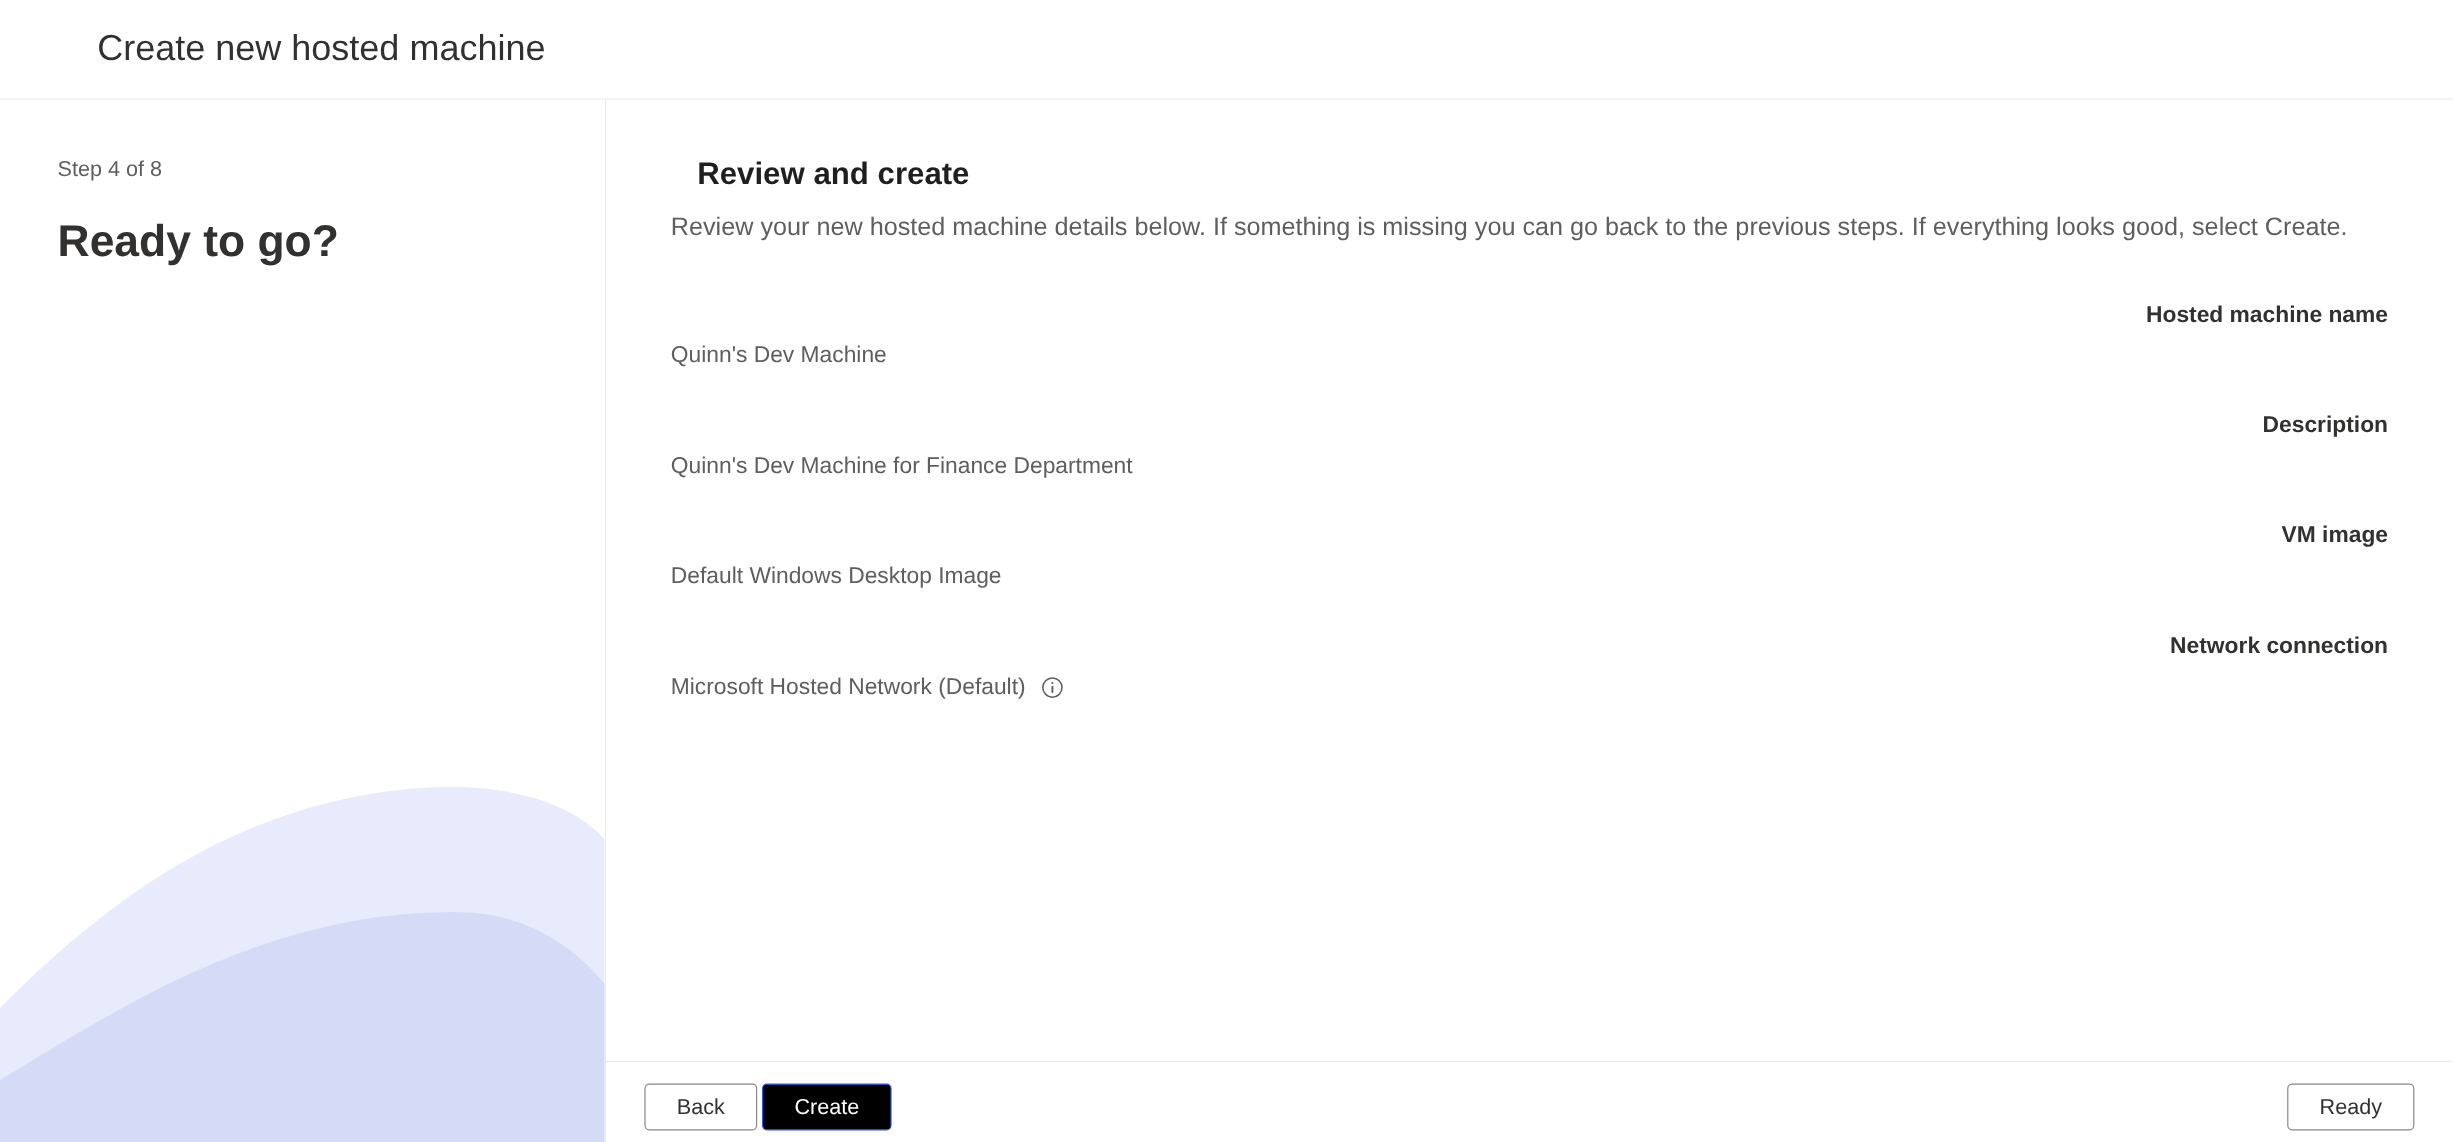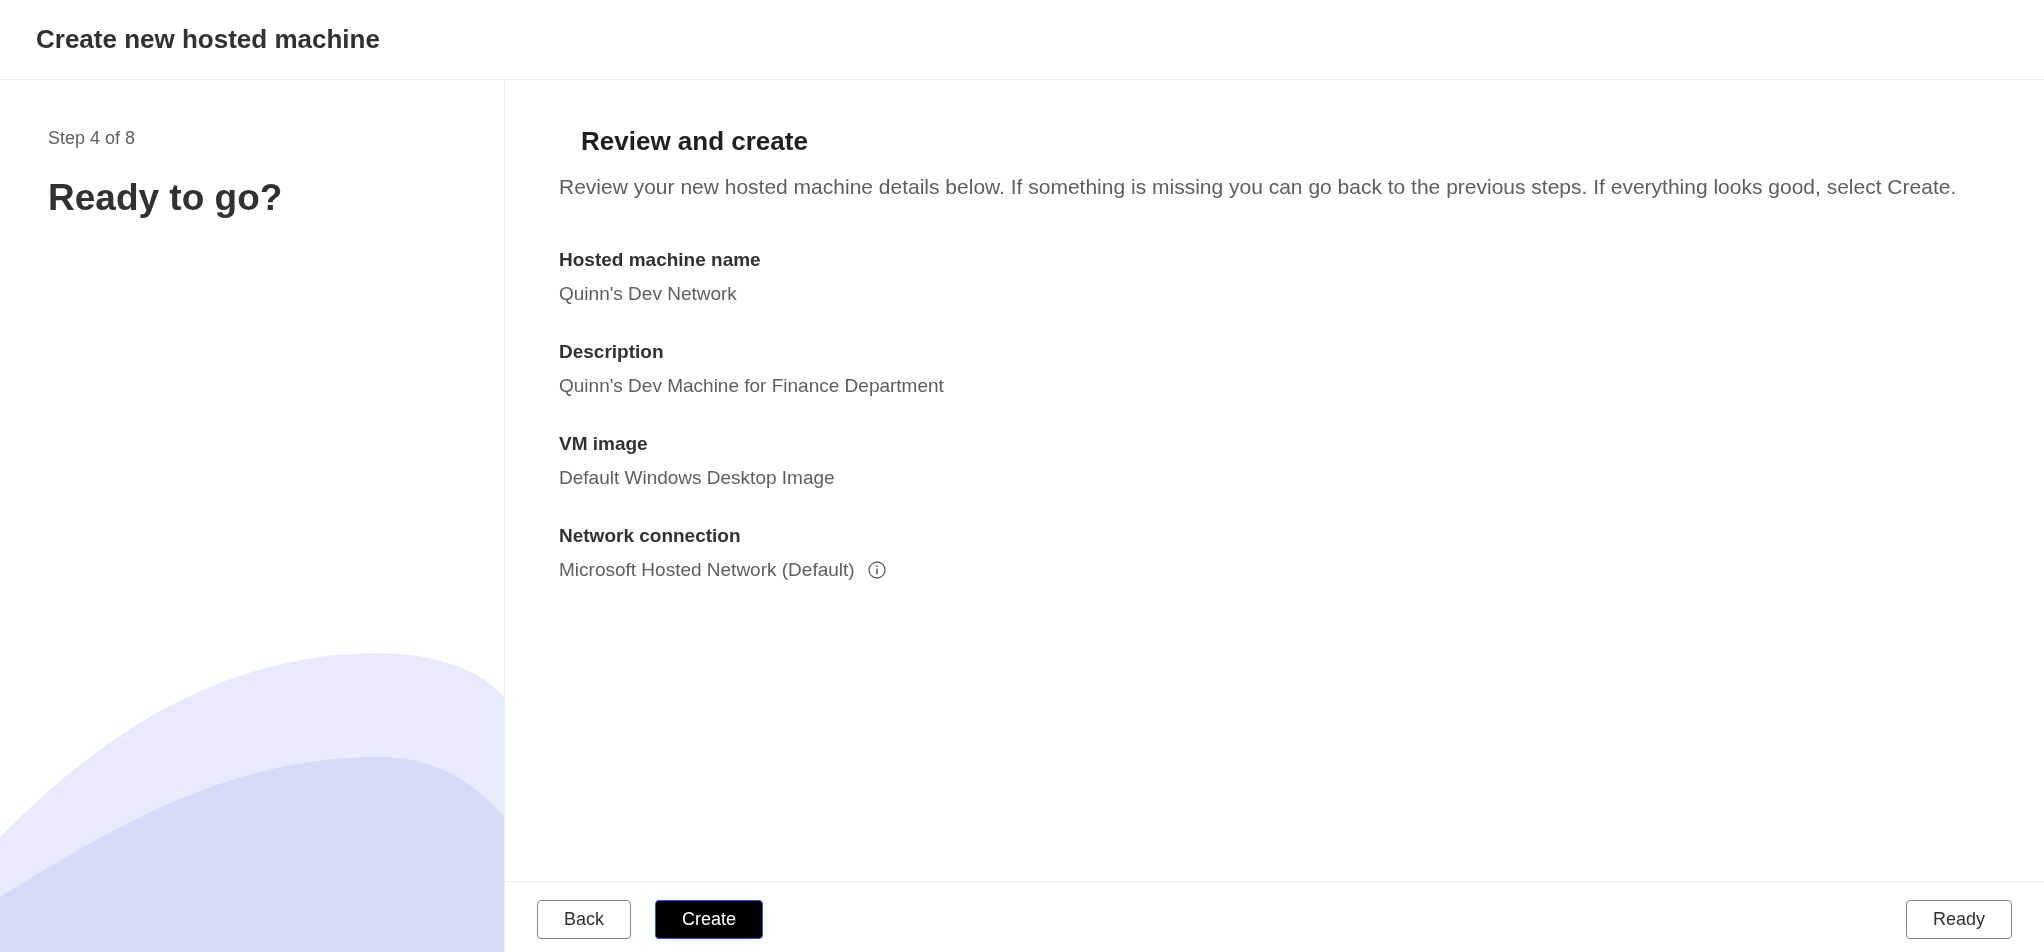--- a/index.html
+++ b/index.html
@@ -13,23 +13,24 @@
       background: #fff;
       width: 2044px;
       height: 952px;
       overflow: hidden;
     }
     .header {
       padding: 24px 36px;
       border-bottom: 1px solid #edebe9;
     }
     .header h1 {
-      font-size: 26px;
-      font-weight: 700;
+      font-size: 30px;
+      font-weight: 400;
       color: #323130;
+      margin-left: 45px;
     }
     .content {
       display: flex;
       height: calc(100% - 75px);
     }
     .sidebar {
       width: 505px;
       border-right: 1px solid #edebe9;
       padding: 48px 48px;
       position: relative;
@@ -72,20 +73,21 @@
       margin-left: 22px;
     }
     .main-description {
       font-size: 21px;
       color: #605e5c;
       margin-bottom: 46px;
       line-height: 1.5;
     }
     .field-group {
       margin-bottom: 36px;
+      text-align: right;
     }
     .field-label {
       font-size: 19px;
       font-weight: 600;
       color: #323130;
       margin-bottom: 12px;
     }
     .field-value {
       font-size: 19px;
       color: #605e5c;
@@ -103,21 +105,21 @@
     }
     .footer {
       border-top: 1px solid #edebe9;
       padding: 18px 32px;
       display: flex;
       align-items: center;
       justify-content: space-between;
     }
     .footer-left {
       display: flex;
-      gap: 24px;
+      gap: 4px;
     }
     .btn {
       padding: 8px 26px;
       font-size: 18px;
       border-radius: 4px;
       cursor: pointer;
       font-family: inherit;
       border: 1px solid #8a8886;
       background: #fff;
       color: #323130;
@@ -145,21 +147,21 @@
     </svg>
   </aside>
 
   <main class="main">
     <div class="main-content">
       <h2 class="main-title">Review and create</h2>
       <p class="main-description">Review your new hosted machine details below. If something is missing you can go back to the previous steps. If everything looks good, select Create.</p>
 
       <div class="field-group">
         <div class="field-label">Hosted machine name</div>
-        <div class="field-value">Quinn's Dev Network</div>
+        <div class="field-value">Quinn's Dev Machine</div>
       </div>
 
       <div class="field-group">
         <div class="field-label">Description</div>
         <div class="field-value">Quinn's Dev Machine for Finance Department</div>
       </div>
 
       <div class="field-group">
         <div class="field-label">VM image</div>
         <div class="field-value">Default Windows Desktop Image</div>

